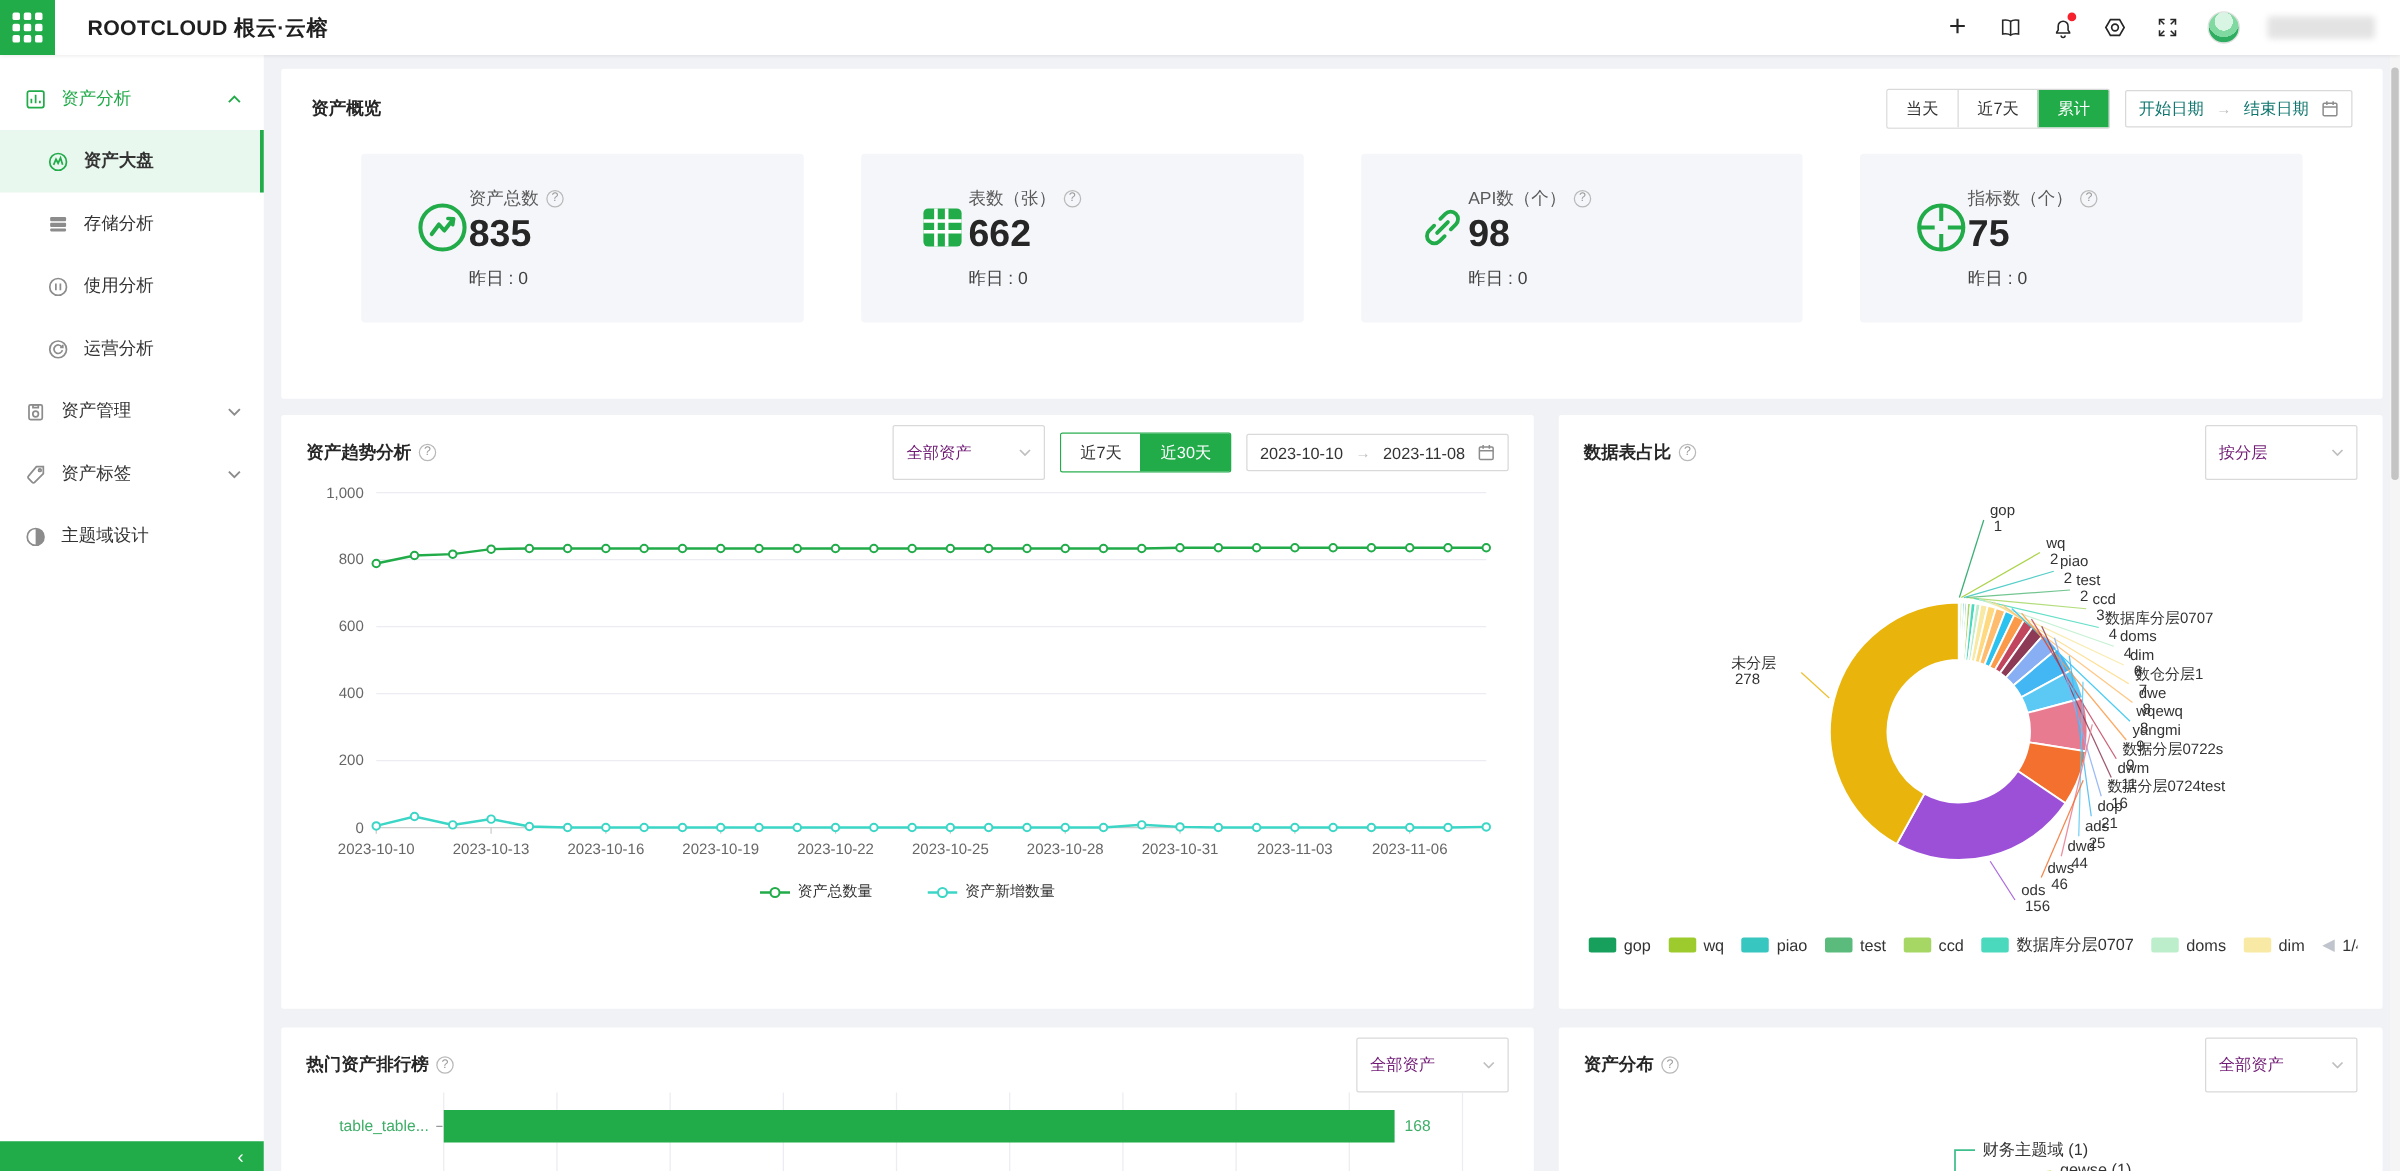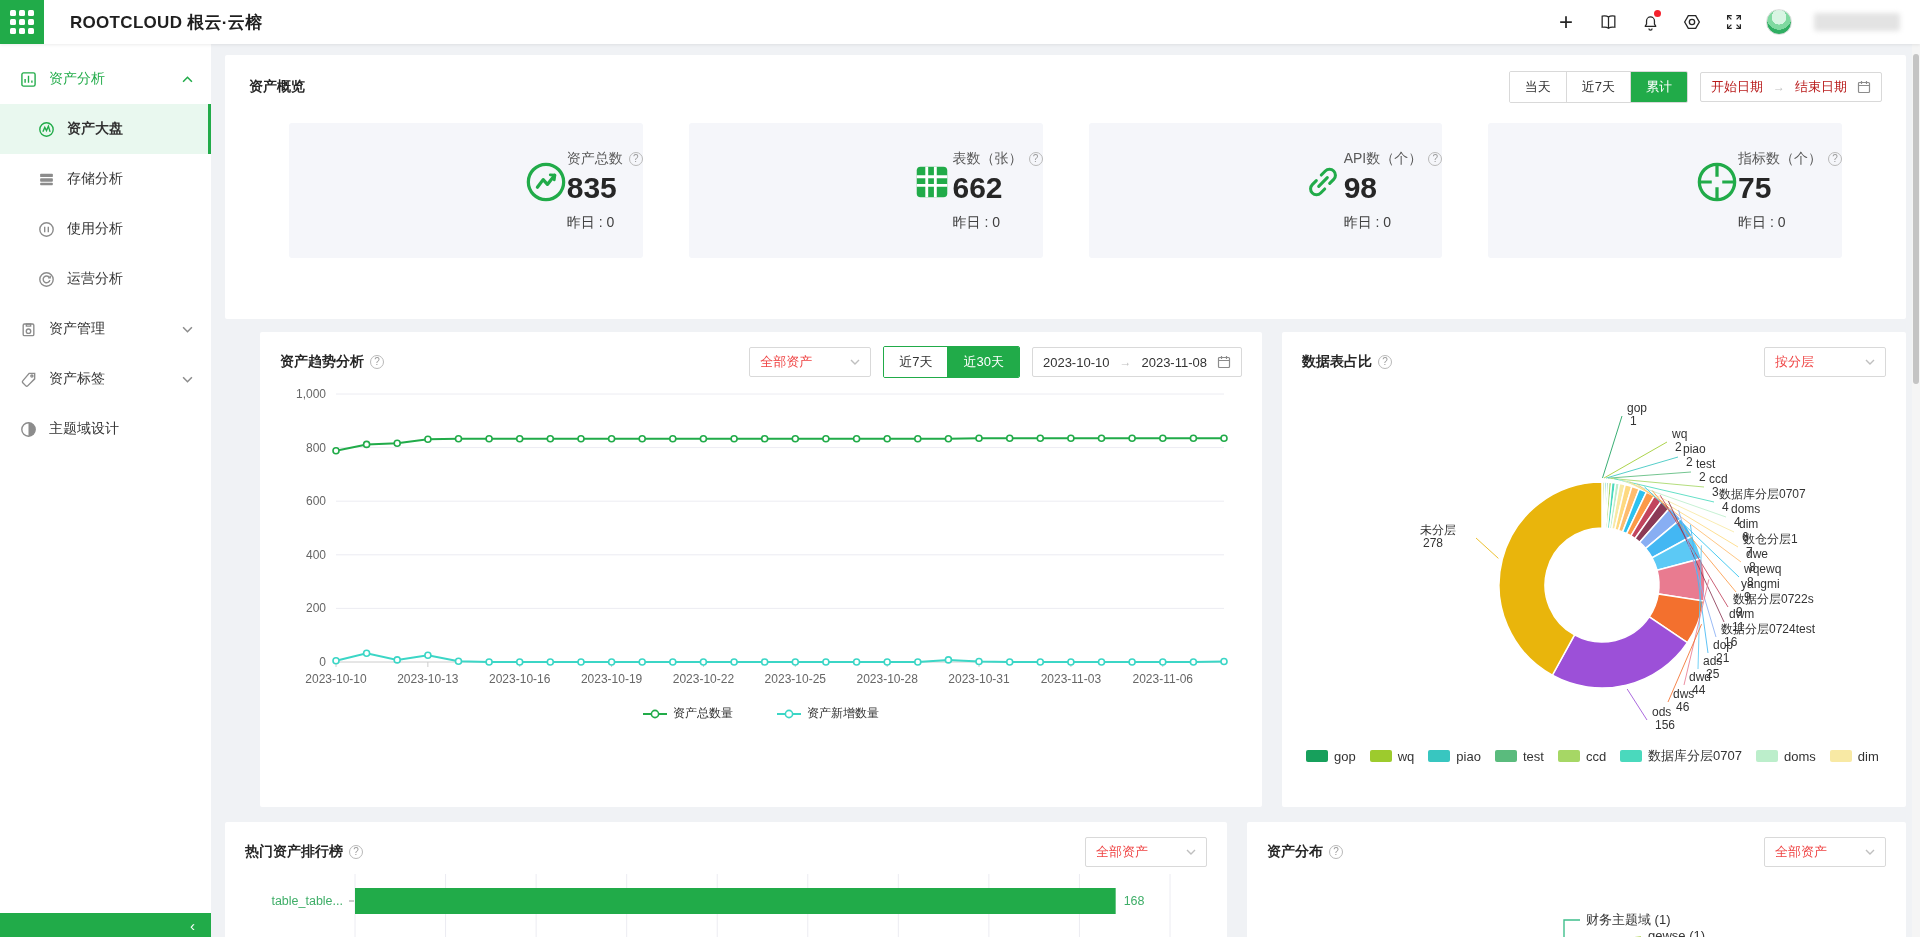--- a/index.html
+++ b/index.html
@@ -54,39 +54,39 @@
   .overview-head { display:flex; align-items:center; }
   .overview-controls { margin-left:auto; display:flex; align-items:center; gap:12px; }
   .seg { display:inline-flex; border:1px solid #d9d9d9; border-radius:2px; overflow:hidden; background:#fff;}
   .seg.green-border { border-color:#21ab49; }
   .seg button { height:30px; padding:0 15px; background:#fff; border:none; border-left:1px solid #d9d9d9; font-size:13px; color:#333; cursor:pointer; font-family:inherit;text-align:center;}
   .seg.green-border button { border-left-color:#21ab49; }
   .seg button:first-child { border-left:none; }
   .seg button.active { background:#21ab49; color:#fff; }
   .daterange { height:30px; border:1px solid #d9d9d9; border-radius:2px; background:#fff; display:inline-flex;
     align-items:center; padding:0 10px; gap:10px; font-size:13px; cursor:pointer;}
-  .daterange .ph { color:#b91c1c; } .daterange .arrow { color:#bfbfbf; font-size:12px; }
+  .daterange .ph { color:#0f766e; } .daterange .arrow { color:#bfbfbf; font-size:12px; }
   .daterange .val { color:#333; }
   .stat-cards { display:flex; gap:46px; margin:20px 40px 0; }
-  .stat-card { flex:1; height:135px; background:#f5f6fa; border-radius:3px; display:flex; align-items:center; padding-left:44px; justify-content:flex-end;}
+  .stat-card { flex:1; height:135px; background:#f5f6fa; border-radius:3px; display:flex; align-items:center; padding-left:44px; }
   .stat-icon { width:42px; height:42px; margin-top:-18px; }
   .stat-label { font-size:14px; color:#595959; display:flex; align-items:center; }
   .stat-value { font-size:30px; font-weight:700; color:#262626; margin-top:4px; line-height:32px;}
   .stat-sub { font-size:14px; color:#404040; margin-top:10px; }
 
   
   .row { display:flex; gap:20px; }
-  .row2 { height:475px; margin-bottom:15px;margin-left:35px; }
+  .row2 { height:475px; margin-bottom:15px; }
   .row3 { height:147px; }
   .left-card { flex:0 0 1002px; padding:14px 20px; overflow:hidden; }
   .right-card { flex:1; padding:14px 20px; overflow:hidden; }
   .card-head { display:flex; align-items:center; height:32px; }
   .card-controls { margin-left:auto; display:flex; align-items:center; gap:12px; }
-  .select { height:30px; min-width:122px; border:1px solid #d9d9d9; border-radius:2px; background:#fff;
-    display:inline-flex; align-items:center; justify-content:space-between; padding:0 10px; font-size:13px; color:#ef4444; cursor:pointer; gap:14px;}
+  .select { height:44px; min-width:122px; border:1px solid #d9d9d9; border-radius:2px; background:#fff;
+    display:inline-flex; align-items:center; justify-content:space-between; padding:0 10px; font-size:13px; color:#701a75; cursor:pointer; gap:14px;}
 
   .trend-legend { display:flex; justify-content:center; gap:44px; margin-top:2px; }
   .tl-item { display:flex; align-items:center; gap:6px; font-size:12px; color:#333; cursor:pointer; }
 
   .donut-legend { display:flex; align-items:center; gap:14px; margin-top:4px; padding-left:4px; flex-wrap:nowrap; overflow:hidden;}
   .dl-item { display:flex; align-items:center; gap:6px; font-size:13px; color:#333; cursor:pointer; white-space:nowrap;}
   .dl-swatch { width:22px; height:12px; border-radius:2px; display:inline-block; }
   .dl-pager { margin-left:auto; display:flex; align-items:center; gap:6px; font-size:13px; color:#333; white-space:nowrap;}
   .pg-prev { color:#c0c4cc; cursor:pointer; }
 

